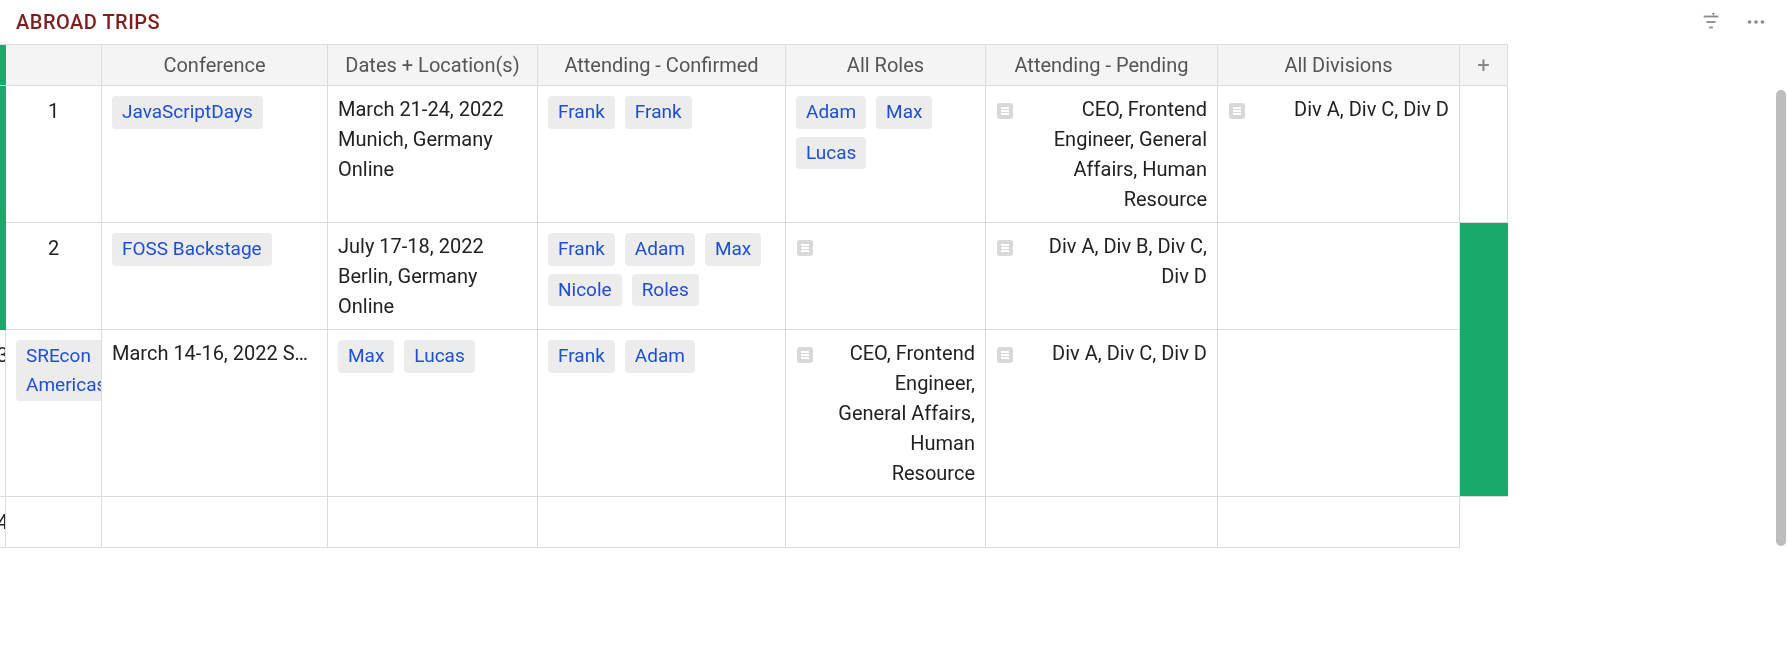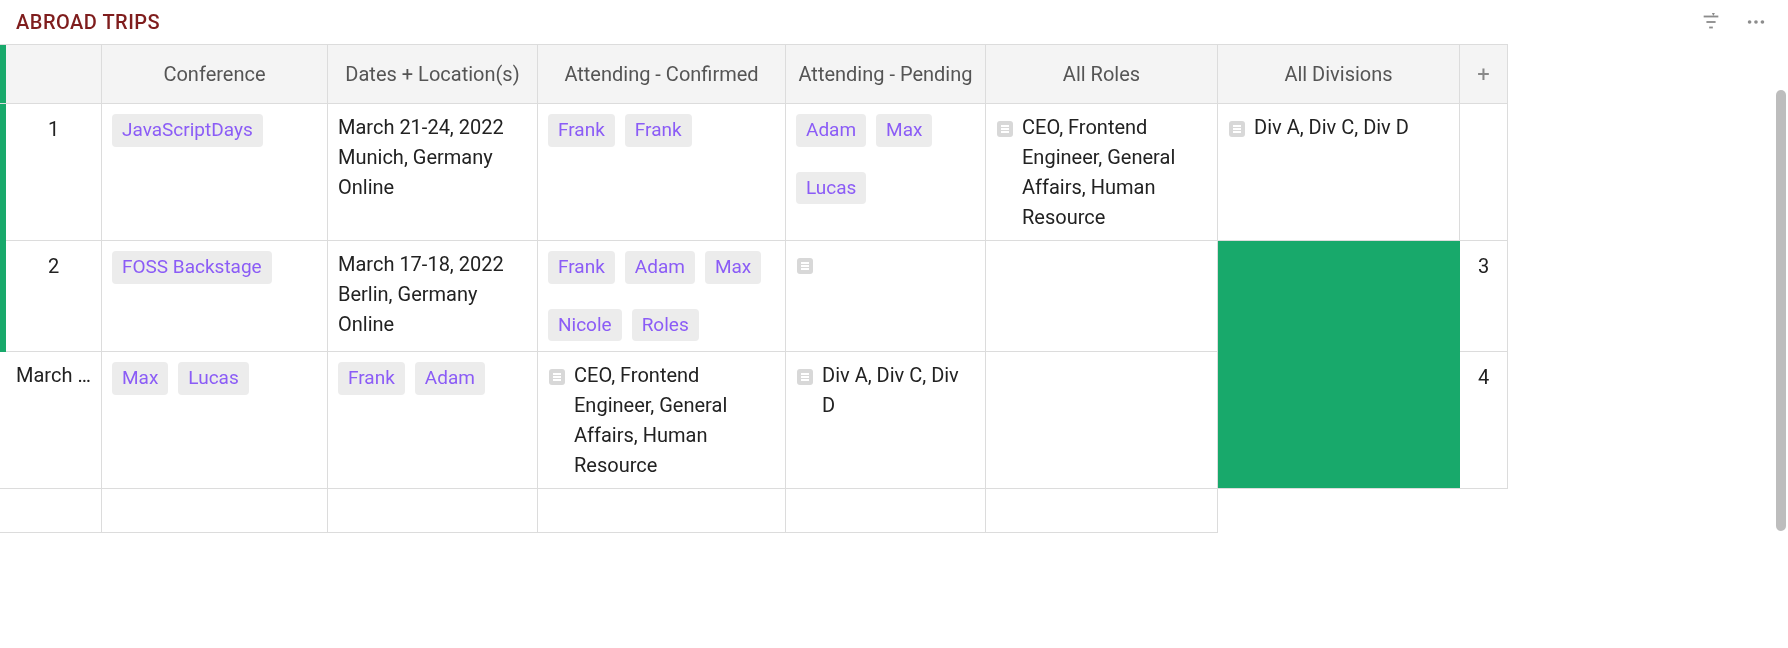--- a/index.html
+++ b/index.html
@@ -58,21 +58,21 @@
     }
     .hdr-cell {
       background: #f4f4f4;
       color: #555;
       font-size: 20px;
       font-weight: 400;
       text-align: center;
       display: flex;
       align-items: center;
       justify-content: center;
-      height: 60px;
+      height: 42px;
       border-top: 1px solid #dcdcdc;
     }
     .hdr-cell.rownum {
       background: #f4f4f4;
     }
     .hdr-cell.add-col {
       color: #888;
       font-size: 22px;
     }
     .rownum-cell {
@@ -98,35 +98,36 @@
       overflow: hidden;
       text-overflow: ellipsis;
     }
     .pill {
       display: inline-block;
       background: #ececec;
       border-radius: 4px;
       padding: 2px 10px;
       margin: 2px 4px 2px 0;
       font-size: 19px;
-      color: #8b5cf6;
+      color: #1d4ed8;
     }
     .pill-list {
       display: flex;
       flex-wrap: wrap;
-      gap: 21px 6px;
+      gap: 4px 6px;
       align-content: flex-start;
     }
     .text-block {
       white-space: pre-line;
     }
     .list-cell {
       display: flex;
       align-items: flex-start;
       gap: 8px;
+      text-align: right;
     }
     .list-icon {
       flex-shrink: 0;
       margin-top: 4px;
     }
     .list-text {
       flex: 1;
     }
     .scrollbar {
       position: absolute;
@@ -201,22 +202,22 @@
 </div>
 
 <div class="table-wrap">
   <div class="grid">
 
     <div class="left-accent" style="border-top:1px solid #dcdcdc;border-bottom:1px solid #dcdcdc;"></div>
     <div class="hdr-cell rownum"></div>
     <div class="hdr-cell">Conference</div>
     <div class="hdr-cell">Dates + Location(s)</div>
     <div class="hdr-cell">Attending - Confirmed</div>
+    <div class="hdr-cell">All Roles</div>
     <div class="hdr-cell">Attending - Pending</div>
-    <div class="hdr-cell">All Roles</div>
     <div class="hdr-cell">All Divisions</div>
     <div class="hdr-cell add-col">+</div>
 
     <div class="left-accent"></div>
     <div class="rownum-cell cell" style="padding:10px 0 0 0;">1</div>
     <div class="cell"><span class="pill">JavaScriptDays</span></div>
     <div class="cell text-block">March 21-24, 2022
 Munich, Germany
 Online</div>
     <div class="cell pill-list">
@@ -244,37 +245,46 @@
             <line x1="5" y1="9" x2="13" y2="9" stroke="#fff" stroke-width="2"></line>
             <line x1="5" y1="12" x2="13" y2="12" stroke="#fff" stroke-width="2"></line>
           </svg></span>
       <span class="list-text">Div A, Div C, Div D</span>
     </div>
     <div class="cell"></div>
 
     <div class="left-accent"></div>
     <div class="rownum-cell cell" style="padding:10px 0 0 0;">2</div>
     <div class="cell"><span class="pill">FOSS Backstage</span></div>
-    <div class="cell text-block">March 17-18, 2022
+    <div class="cell text-block">July 17-18, 2022
 Berlin, Germany
 Online</div>
     <div class="cell pill-list">
         <span class="pill">Frank</span>
         <span class="pill">Adam</span>
         <span class="pill">Max</span>
         <span class="pill">Nicole</span>
         <span class="pill">Roles</span>
       </div>
     <div class="cell list-cell">
       <span class="list-icon"><svg width="18" height="18" viewBox="0 0 18 18">
             <rect x="1" y="1" width="16" height="16" rx="3" fill="#d8d8d8"></rect>
             <line x1="5" y1="6" x2="13" y2="6" stroke="#fff" stroke-width="2"></line>
             <line x1="5" y1="9" x2="13" y2="9" stroke="#fff" stroke-width="2"></line>
             <line x1="5" y1="12" x2="13" y2="12" stroke="#fff" stroke-width="2"></line>
           </svg></span>
+    </div>
+    <div class="cell list-cell">
+      <span class="list-icon"><svg width="18" height="18" viewBox="0 0 18 18">
+            <rect x="1" y="1" width="16" height="16" rx="3" fill="#d8d8d8"></rect>
+            <line x1="5" y1="6" x2="13" y2="6" stroke="#fff" stroke-width="2"></line>
+            <line x1="5" y1="9" x2="13" y2="9" stroke="#fff" stroke-width="2"></line>
+            <line x1="5" y1="12" x2="13" y2="12" stroke="#fff" stroke-width="2"></line>
+          </svg></span>
+      <span class="list-text">Div A, Div B, Div C, Div D</span>
     </div>
     <div class="cell"></div>
 
     <div class="left-accent"></div>
     <div class="rownum-cell cell" style="padding:10px 0 0 0;">3</div>
     <div class="cell"><span class="pill">SREcon Americas</span></div>
     <div class="cell text-block tight">March 14-16, 2022
 San Francisco, C…</div>
     <div class="cell pill-list">
         <span class="pill">Max</span>

